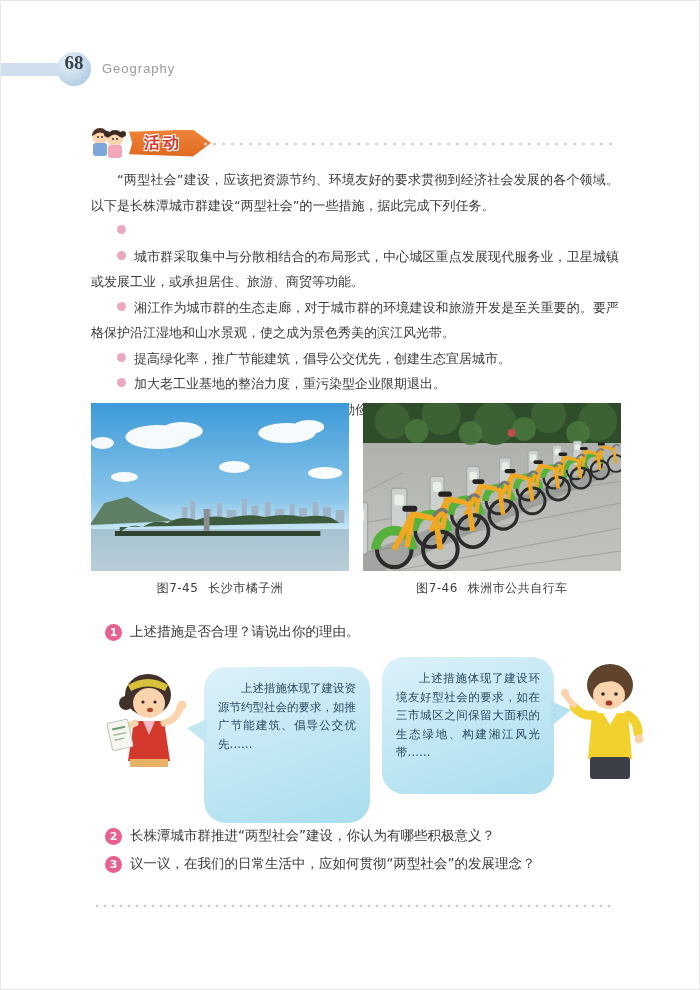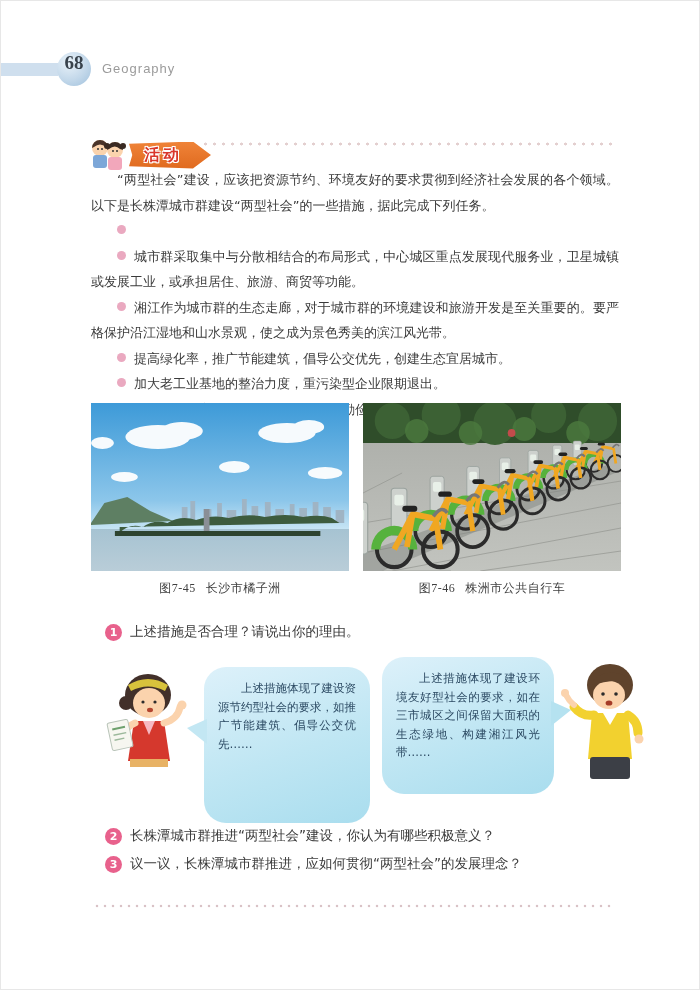--- a/index.html
+++ b/index.html
@@ -15,21 +15,21 @@
     position:absolute;left:56px;top:51px;width:34px;height:34px;border-radius:50%;
     background:radial-gradient(circle at 35% 30%, #e9f2f9 0%, #c3d8ea 55%, #9fc0dc 100%);
     display:flex;justify-content:center;
     font-family:"Liberation Serif","DejaVu Serif",serif;font-size:19px;font-weight:bold;color:#38424c;
   }
   .subject{
     position:absolute;left:101px;top:60px;
     font-family:Liberation Sans, sans-serif;font-size:13px;color:#9b9b9b;letter-spacing:1px;
   }
   
-  .activity-row{position:absolute;left:88px;top:136px;height:36px;display:flex;align-items:center;text-align:right;}
+  .activity-row{position:absolute;left:88px;top:124px;height:36px;display:flex;align-items:center;text-align:right;}
   .kids-icon{width:38px;height:36px;flex:0 0 auto;}
   .activity-arrow{
     position:relative;margin-left:2px;width:82px;height:27px;
     background:linear-gradient(#ef8338,#e06a1f);
     clip-path:polygon(0 8%,78% 0,100% 50%,78% 100%,0 92%,4% 50%);
     display:flex;align-items:center;justify-content:center;padding-right:14px;box-sizing:border-box;
   }
   .activity-arrow span{
     font-size:16px;font-weight:bold;color:#d9372b;letter-spacing:3px;
     text-shadow:-1px -1px 0 #fff,1px -1px 0 #fff,-1px 1px 0 #fff,1px 1px 0 #fff,0 1px 0 #fff,0 -1px 0 #fff;
@@ -49,21 +49,21 @@
   }
   
   .textblock{position:absolute;left:90px;top:166px;width:528px;font-size:13px;line-height:25.5px;}
   .textblock p{margin:0;text-indent:2em;text-align:justify;}
   .dot{
     display:inline-block;width:9px;height:9px;border-radius:50%;
     background:#eaa9c0;margin-right:8px;vertical-align:1px;
   }
   
   .figures{position:absolute;left:90px;top:402px;width:530px;display:flex;gap:14px;}
-  .figure{flex:1;font-family:Liberation Serif, serif;}
+  .figure{flex:1;}
   .photo{width:100%;height:168px;overflow:hidden;background:#dfe8ee;}
   .photo svg{display:block;width:100%;height:100%;}
   .caption{margin-top:9px;text-align:center;font-size:12px;color:#3f3f3f;letter-spacing:.5px;}
   .caption .cid{margin-right:10px;}
   
   .question{position:absolute;left:104px;width:510px;font-size:13.5px;display:flex;align-items:flex-start;}
   .qnum{
     flex:0 0 auto;width:17px;height:17px;border-radius:50%;background:#e8618c;color:#fff;
     font-size:11px;font-weight:bold;display:flex;align-items:center;justify-content:center;
     margin-right:8px;margin-top:1px;
@@ -307,17 +307,17 @@
       <rect x="32" y="98" width="40" height="22" rx="3" fill="#3c3f46"></rect>
     </svg>
   </div>
 
   <div class="question q2">
     <span class="qnum">2</span>
     <span>长株潭城市群推进“两型社会”建设，你认为有哪些积极意义？</span>
   </div>
   <div class="question q3">
     <span class="qnum">3</span>
-    <span>议一议，长株潭城市群推进，应如何贯彻“两型社会”的发展理念？</span>
+    <span>议一议，在我们的日常生活中，应如何贯彻“两型社会”的发展理念？</span>
   </div>
 
   <div class="dotline bottom"></div>
 </div>
 
 </body></html>

